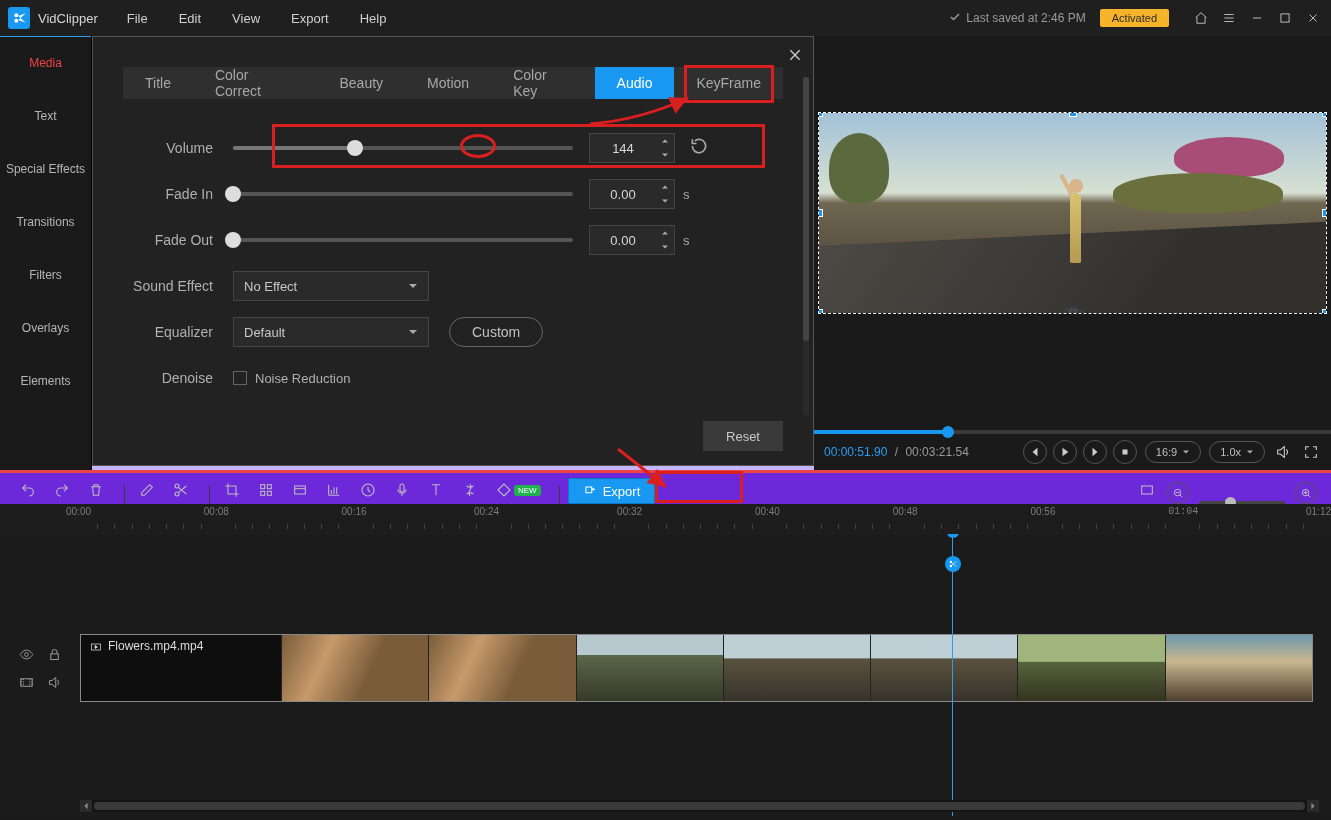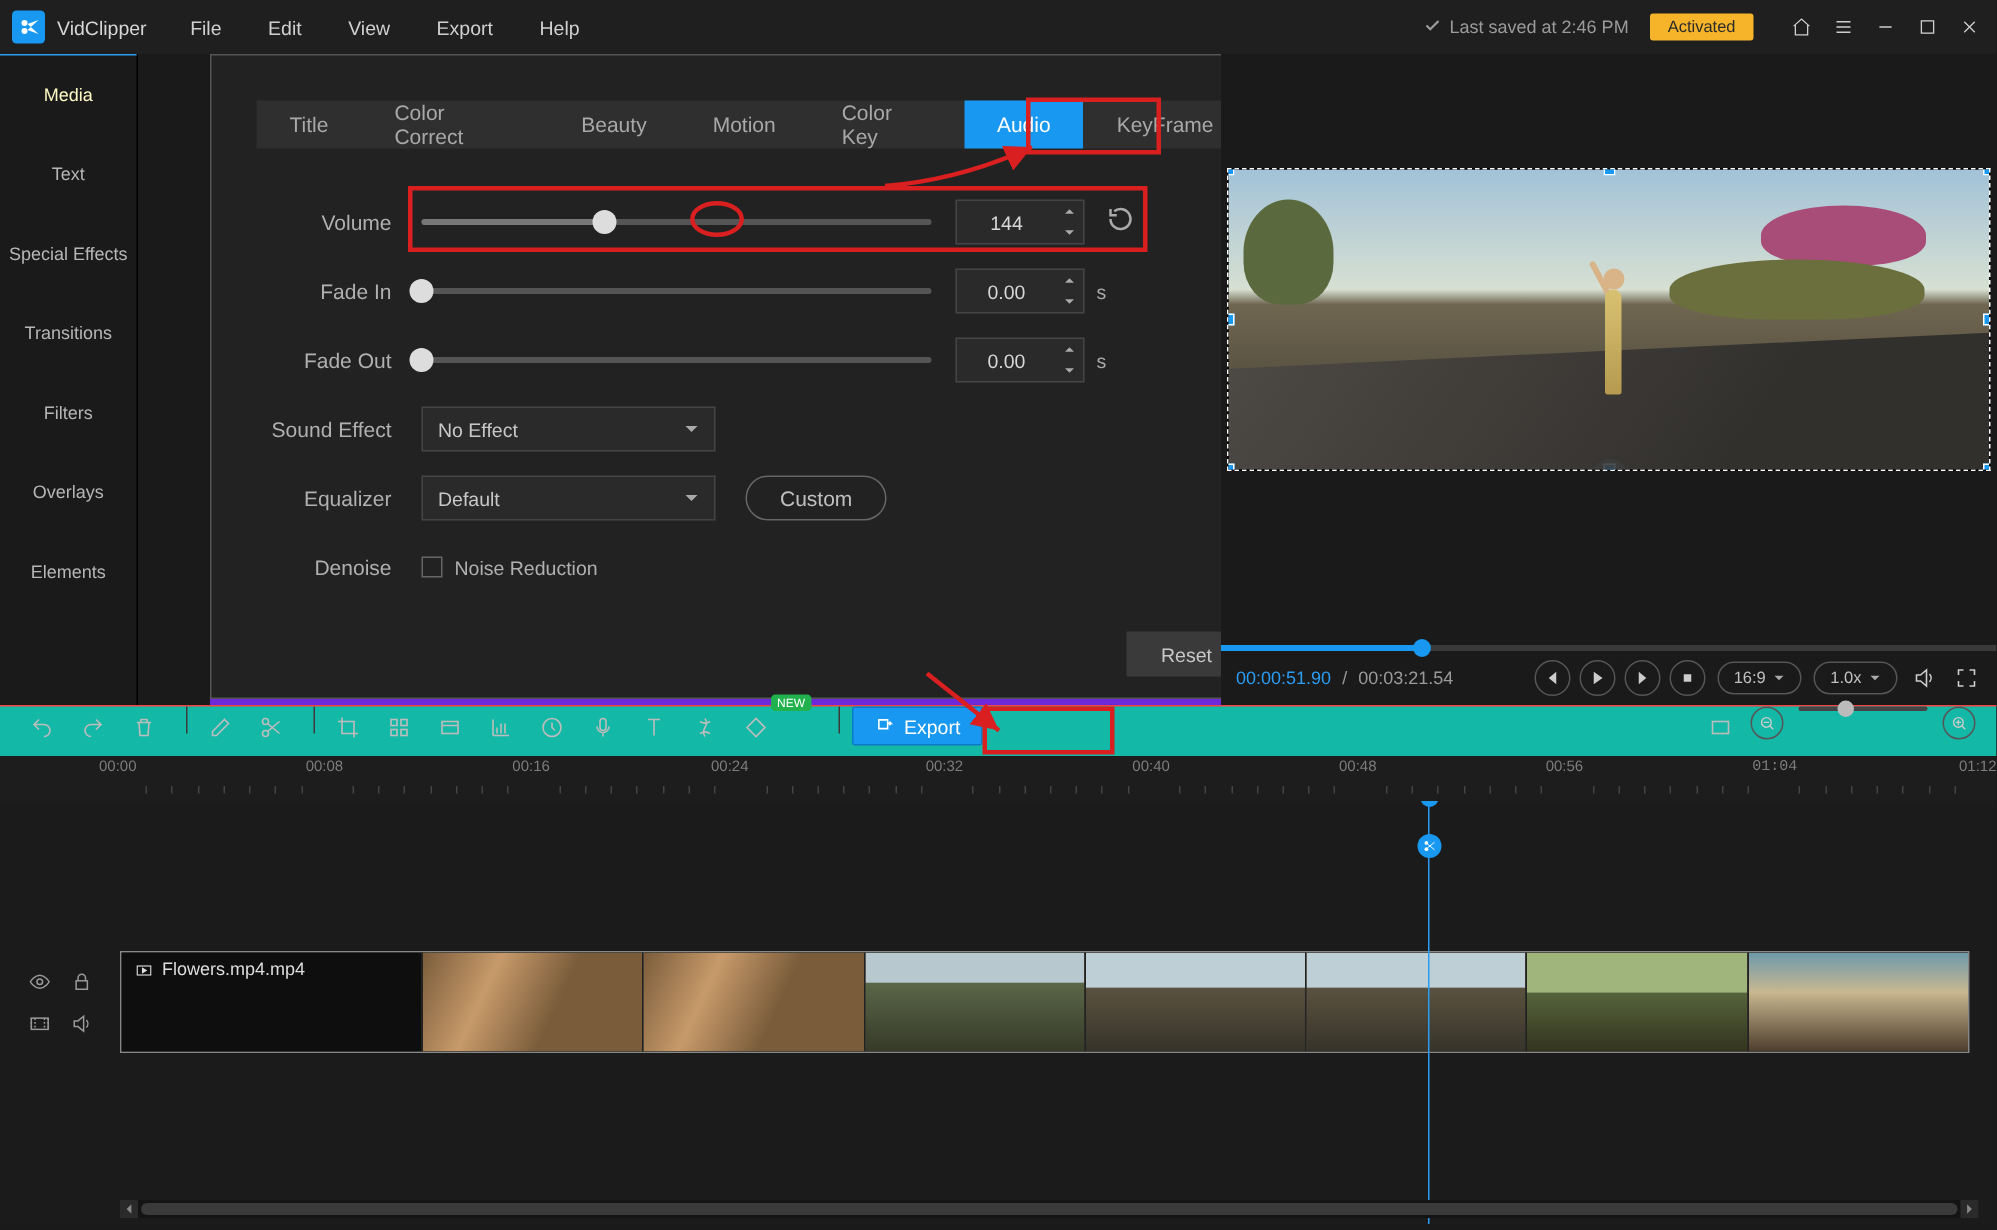--- a/index.html
+++ b/index.html
@@ -15,23 +15,23 @@
 .titlebar .save-info { color: #9b9b9b; font-size: 12px; display: flex; align-items: flex-start; margin-right: 14px; }
 .titlebar .save-info svg { width: 12px; height: 12px; margin-right: 5px; fill: #9b9b9b; }
 .titlebar .activated { background: #f6b42a; color: #2b2b2b; font-size: 11px; padding: 3px 12px; border-radius: 2px; margin-right: 14px; }
 .titlebar .win-ctrl { width: 20px; height: 20px; display: flex; align-items: center; justify-content: center; margin-left: 8px; cursor: pointer; }
 .titlebar .win-ctrl svg { width: 14px; height: 14px; stroke: #cfcfcf; fill: none; stroke-width: 1.5; }
 
 
 .main { display: flex; height: 434px; }
 .sidebar { width: 92px; background: #1a1a1a; border-right: 1px solid #000; }
 .sidebar .side-item { height: 53px; display: flex; align-items: center; justify-content: center; font-size: 12px; color: #b6b6b6; cursor: pointer; }
-.sidebar .side-item.active { color: #fef9c3; border-top: 1.5px solid #2b9cf2; }
-
-.center { flex: 1; position: relative; background: #6d28d9; margin-left: 48px; }
+.sidebar .side-item.active { color: #ef4444; border-top: 1.5px solid #2b9cf2; }
+
+.center { flex: 1; position: relative; background: #c4b5fd; }
 
 
 .panel { position: absolute; left: 0; top: 0; width: 722px; height: 430px; background: #222; border: 1px solid #555; }
 .panel .closebtn { position: absolute; right: 10px; top: 10px; cursor: pointer; }
 .panel .closebtn svg { width: 16px; height: 16px; stroke: #ccc; stroke-width: 2; }
 .tabs { display: flex; margin: 30px 30px 0 30px; background: #2f2f2f; height: 32px; align-items: stretch; }
 .tabs .tab { padding: 0 22px; display: flex; align-items: center; font-size: 14px; color: #a8a8a8; cursor: pointer; }
 .tabs .tab.sel { background: #1898f0; color: #fff; }
 .form { padding: 26px 30px 0 30px; }
 .row { display: flex; align-items: center; height: 46px; }
@@ -80,21 +80,21 @@
 .pv-time .sep, .pv-time .tot { color: #9a9a9a; margin-left: 4px; }
 .pv-ctrls .spacer { flex: 1; }
 .pv-btn { width: 24px; height: 24px; border: 1px solid #555; border-radius: 50%; margin-left: 6px; display: flex; align-items: center; justify-content: center; cursor: pointer; }
 .pv-btn svg { width: 10px; height: 10px; fill: #ccc; }
 .pv-sel { height: 22px; border: 1px solid #555; border-radius: 11px; padding: 0 10px; margin-left: 8px; display: flex; align-items: center; font-size: 11px; color: #c0c0c0; }
 .pv-sel svg { width: 8px; height: 6px; fill: #aaa; margin-left: 5px; }
 .pv-ic { width: 20px; height: 20px; margin-left: 8px; display: flex; align-items: center; justify-content: center; cursor: pointer; }
 .pv-ic svg { width: 16px; height: 16px; stroke: #ccc; fill: none; stroke-width: 1.6; }
 
 
-.tlbar { height: 34px; background: #14b8a6; display: flex; align-items: flex-start; padding: 0 14px; border-top: 1px solid #ef4444; }
+.tlbar { height: 34px; background: #6d28d9; display: flex; align-items: flex-end; padding: 0 14px; border-top: 3px solid #ef4444; }
 .tlbar .tbtn { width: 28px; height: 28px; display: flex; align-items: center; justify-content: center; margin-right: 6px; cursor: pointer; }
 .tlbar .tbtn svg { width: 16px; height: 16px; stroke: #bdbdbd; fill: none; stroke-width: 1.6; }
 .tlbar .divider { width: 1px; height: 18px; background: #3a3a3a; margin: 0 8px; }
 .tlbar .new-badge { background: #21b24e; color: #fff; font-size: 8px; padding: 1px 4px; border-radius: 3px; position: relative; top: -8px; left: -10px; }
 .export-btn { height: 26px; background: #1898f0; border: 1px solid #0a7ac8; color: #fff; font-size: 13px; padding: 0 14px; display: flex; align-items: center; border-radius: 2px; cursor: pointer; }
 .export-btn svg { width: 14px; height: 14px; stroke: #fff; fill: none; stroke-width: 1.8; margin-right: 6px; }
 .tlbar .spacer { flex: 1; }
 .tlbar .zoom-track { width: 86px; height: 3px; background: #444; border-radius: 2px; position: relative; margin: 0 10px; }
 .tlbar .zoom-track .zth { position: absolute; top: -4px; left: 30%; width: 11px; height: 11px; background: #bbb; border-radius: 50%; }
 .zic { width: 22px; height: 22px; border: 1px solid #555; border-radius: 50%; display: flex; align-items: center; justify-content: center; cursor: pointer; }

